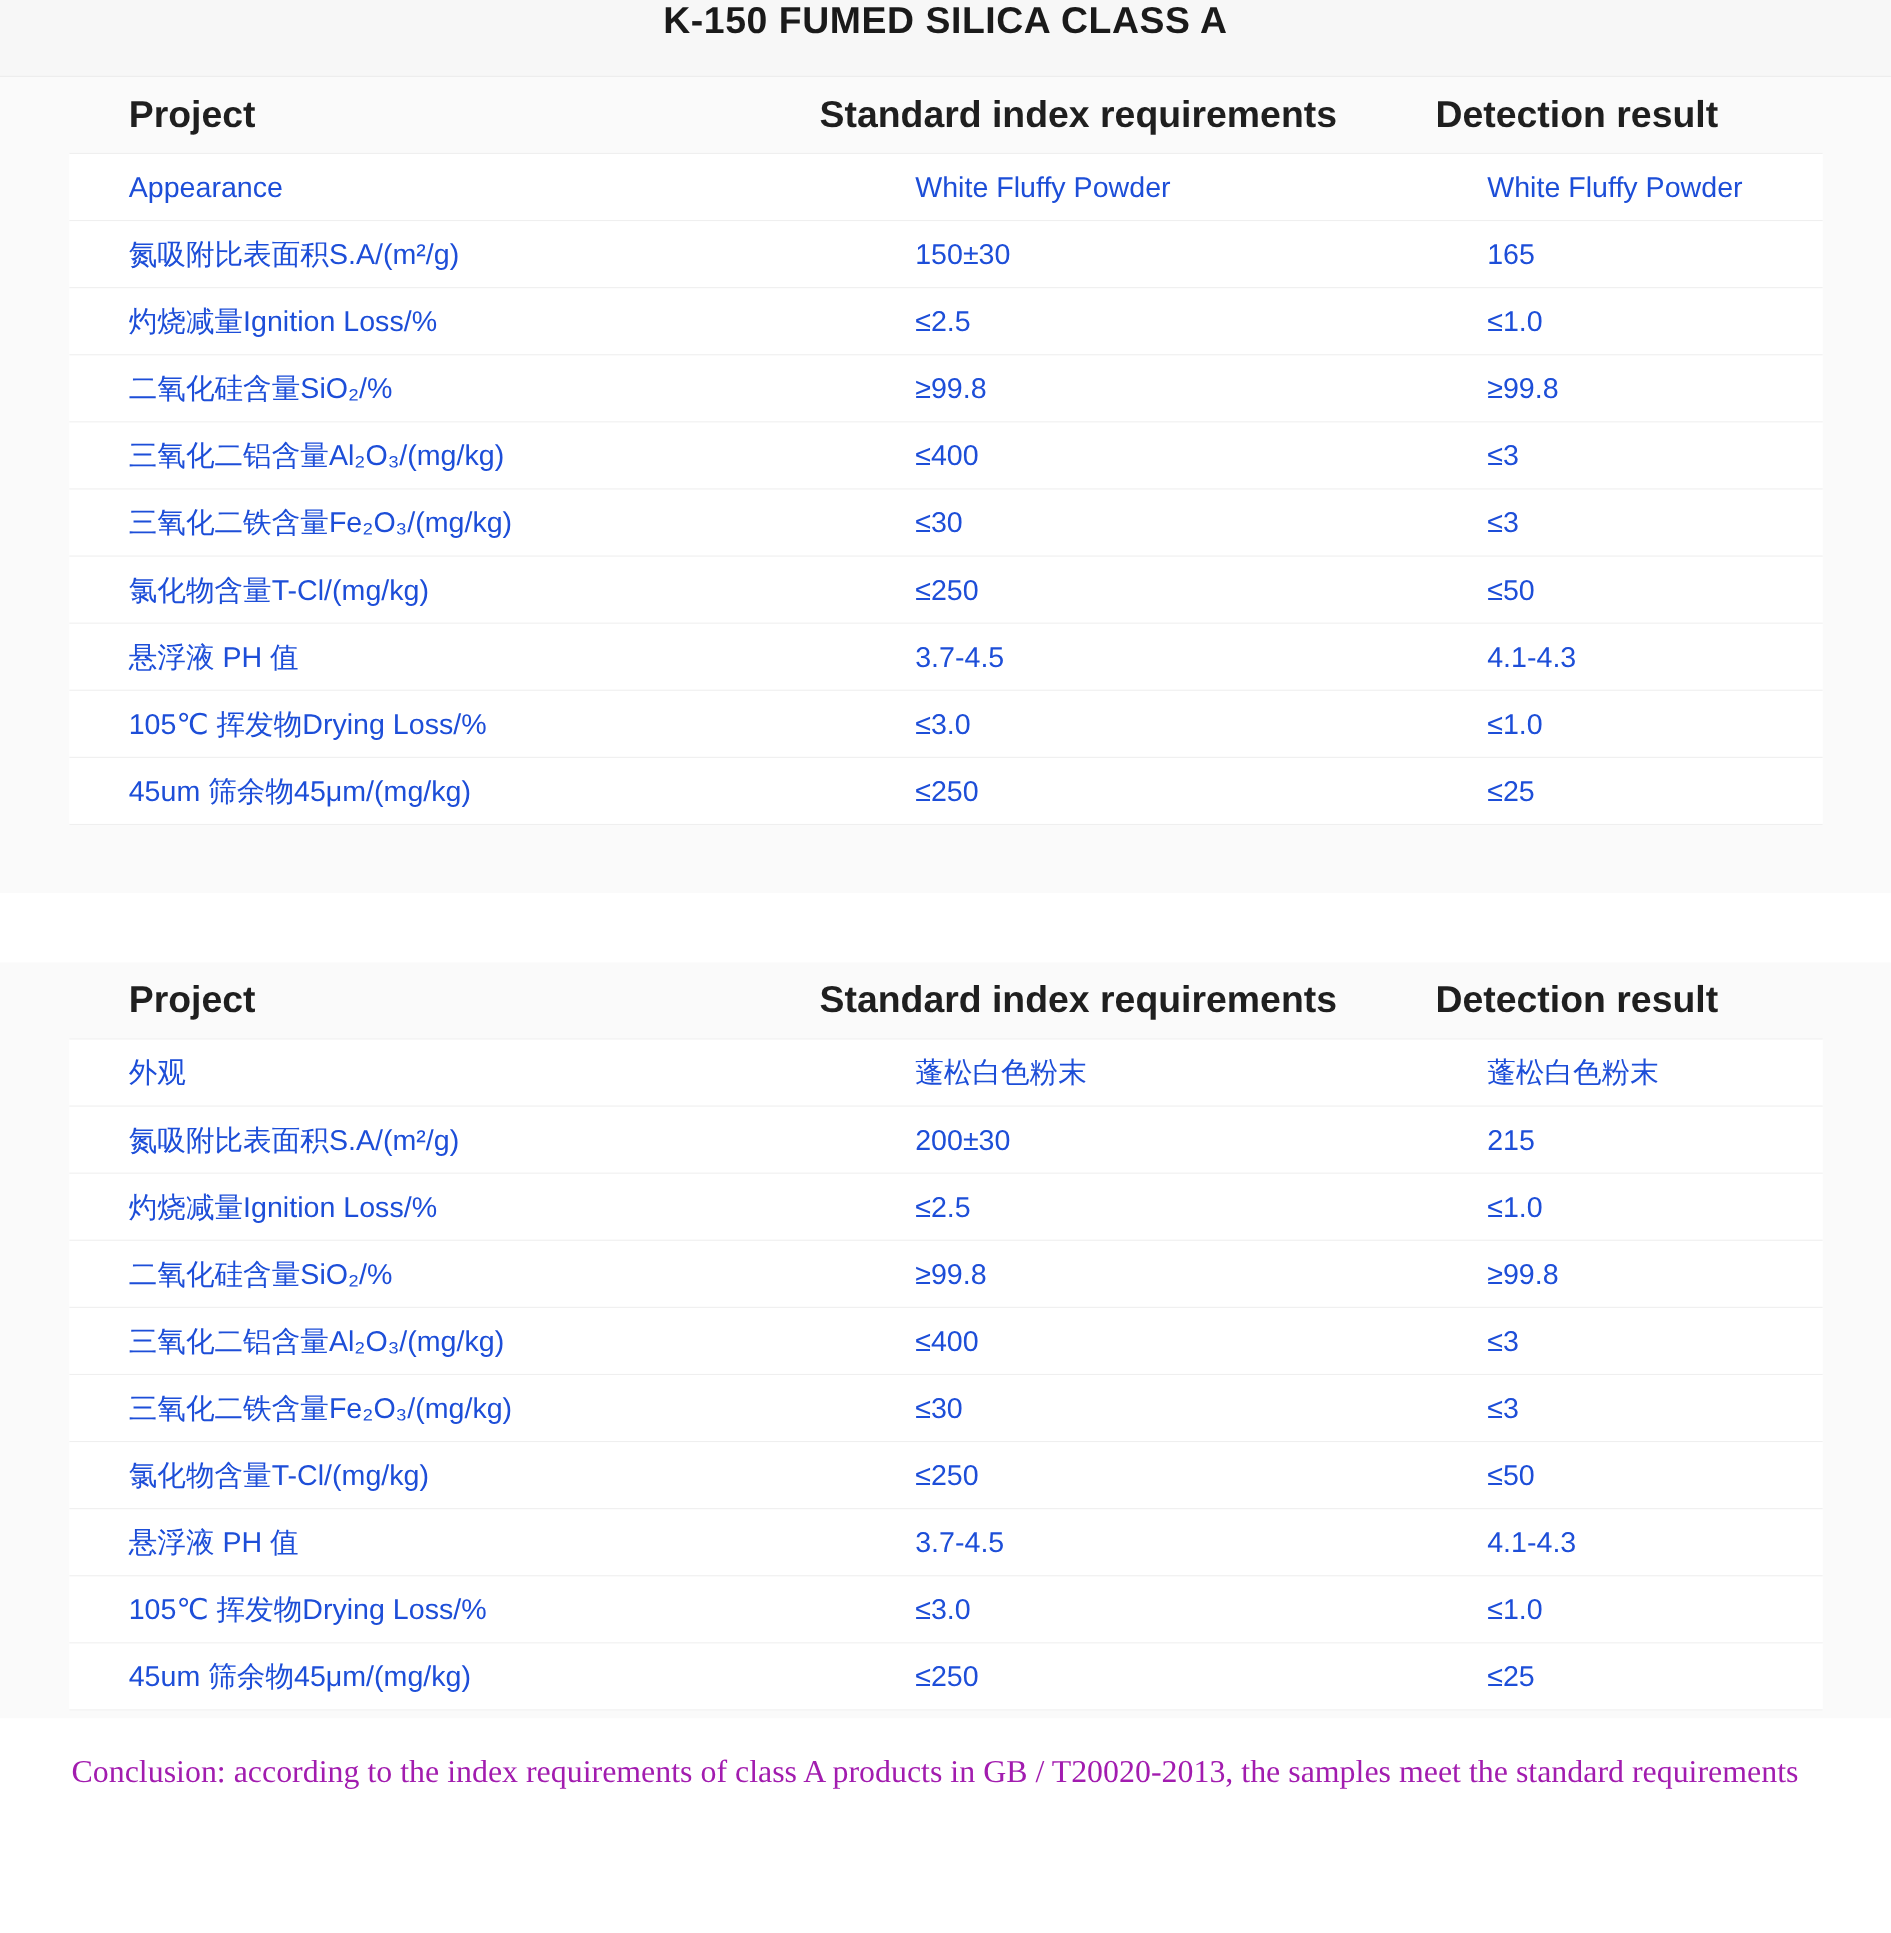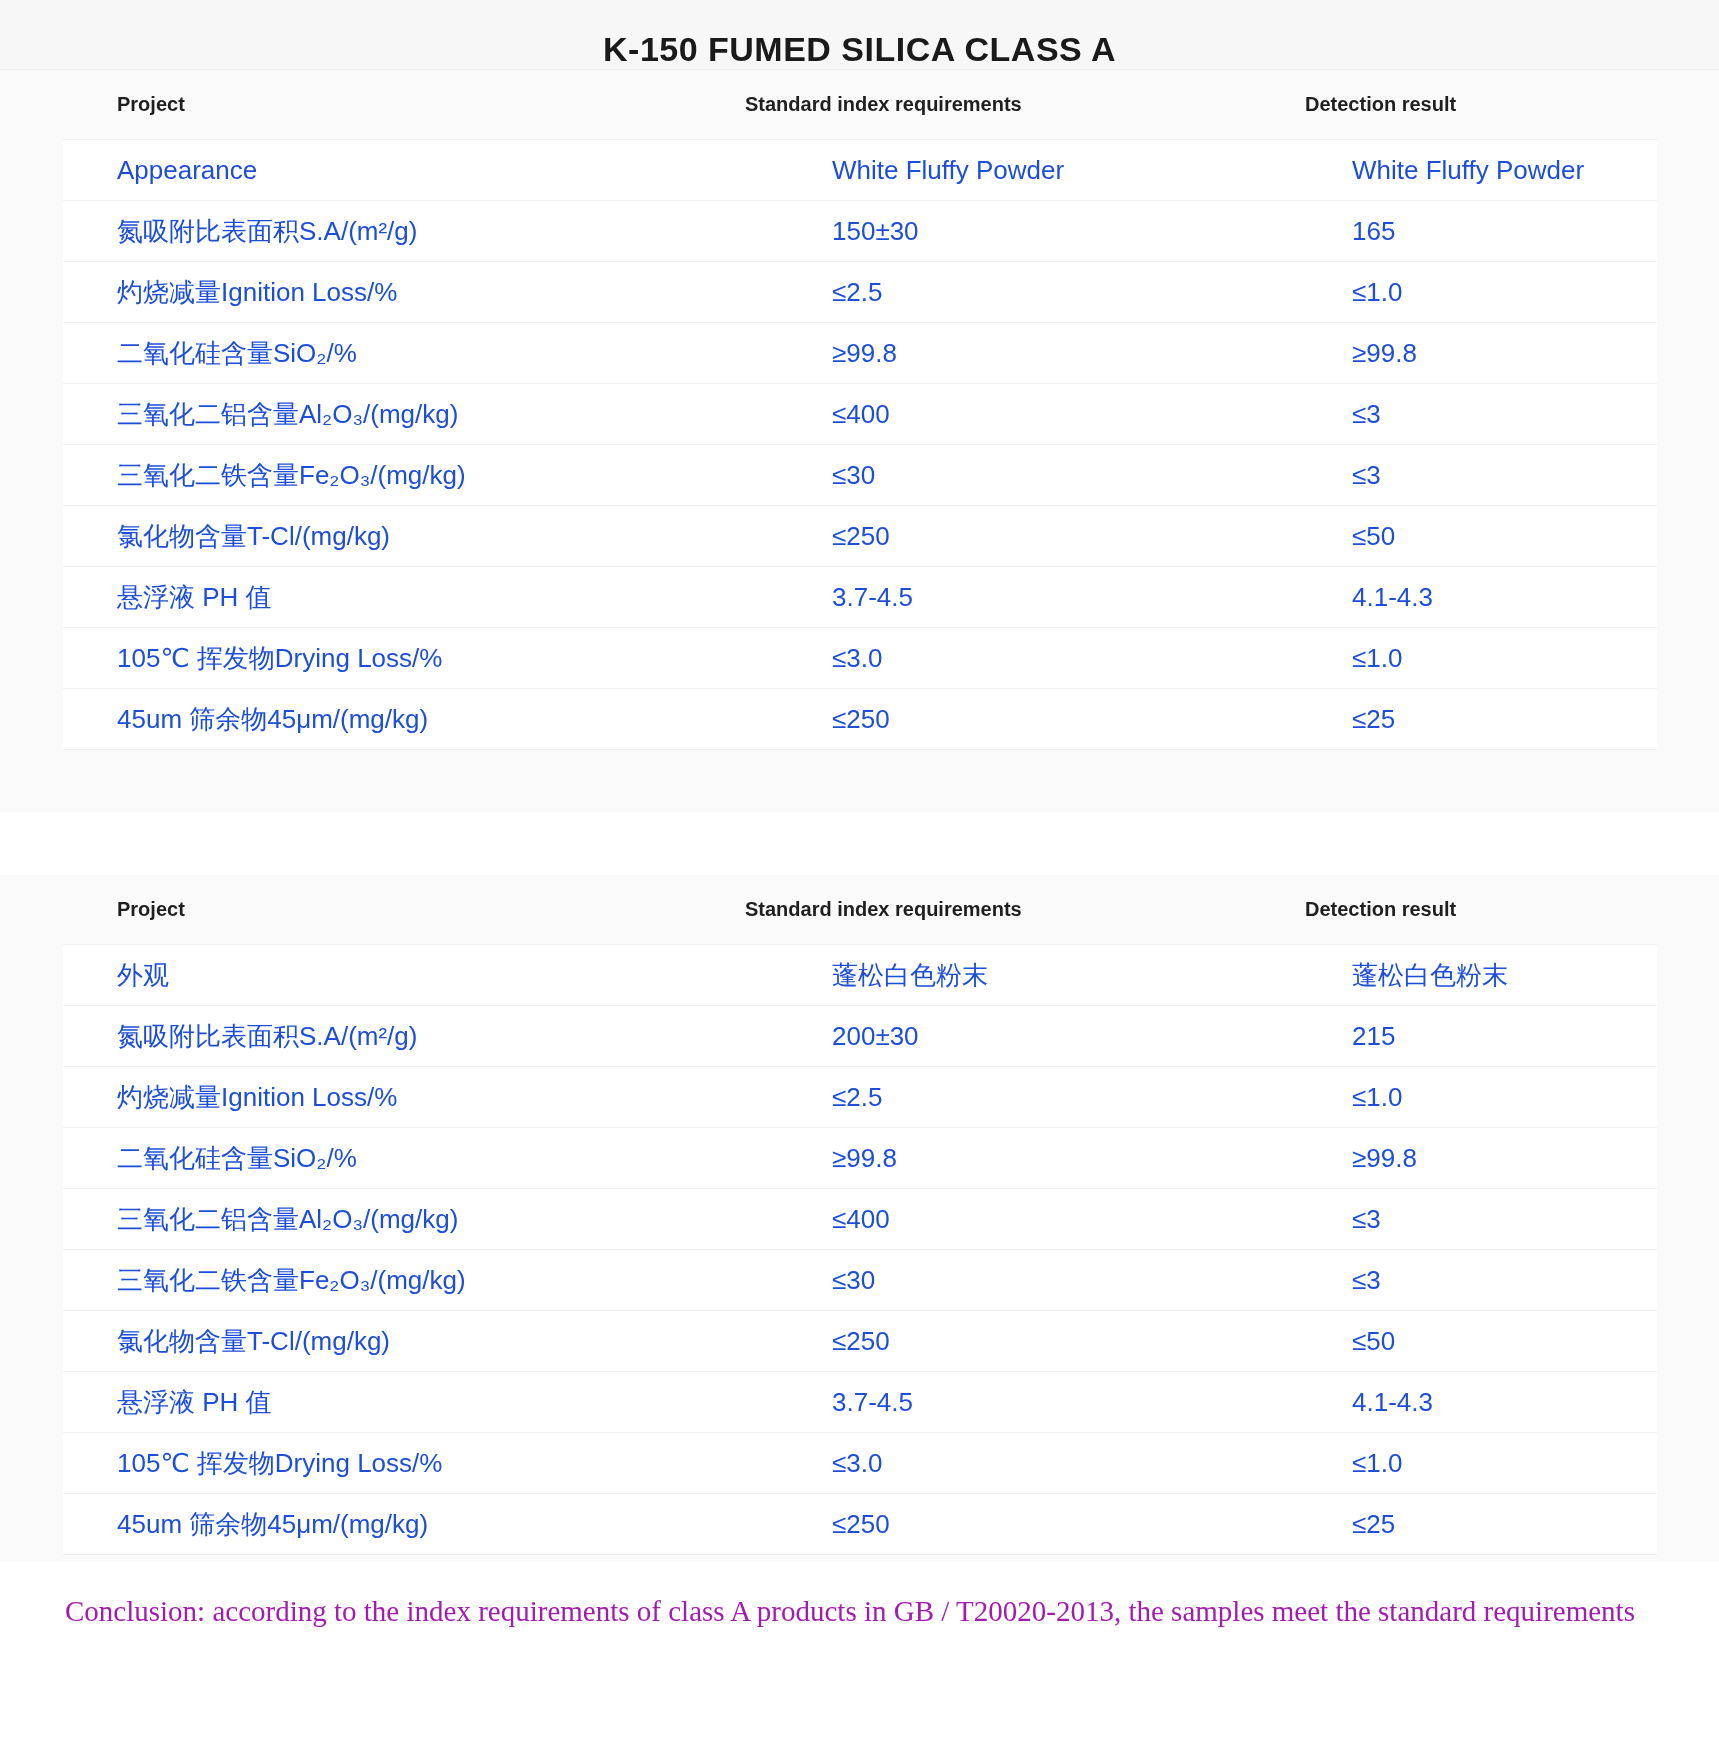--- a/index.html
+++ b/index.html
@@ -4,29 +4,29 @@
 <style>
   html,body{margin:0;padding:0;}
   body{
     width:1719px;height:1757px;overflow:hidden;background:#ffffff;
     font-family:"Liberation Sans","DejaVu Sans",sans-serif;color:#333333;
     -webkit-font-smoothing:antialiased;
   }
   .section{background:#fafafa;}
   .title-bar{
     background:#f7f7f7;border-bottom:1px solid #ededed;
-    display:flex;align-items:flex-end;justify-content:center;
+    display:flex;align-items:flex-start;justify-content:center;
     font-weight:bold;font-size:34px;color:#1a1a1a;letter-spacing:.5px;
   }
   .title-bar.t1{height:69px;}
   .title-bar.t2{height:71px;}
   .header-row{height:69px;position:relative;}
   .header-cell{
     position:absolute;top:0;bottom:0;display:flex;align-items:center;
-    font-weight:bold;font-size:20px;color:#1f1f1f;white-space:nowrap;
+    font-weight:bold;font-size:34px;color:#1f1f1f;white-space:nowrap;
   }
   .h-project{left:117px;}
   .h-standard{left:745px;}
   .h-result{left:1305px;text-align:right;}
   .table-body{
     margin-left:63px;width:1594px;background:#ffffff;
     border-top:1px solid #efefef;
   }
   .row{height:60px;border-bottom:1px solid #efefef;position:relative;}
   .cell{

